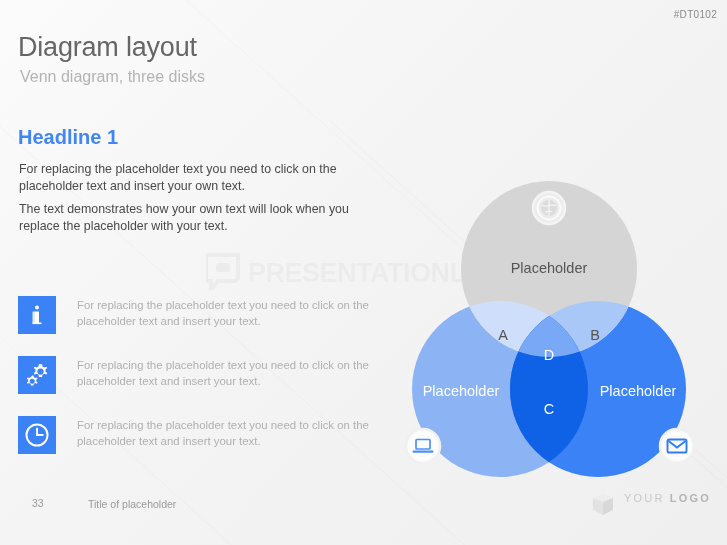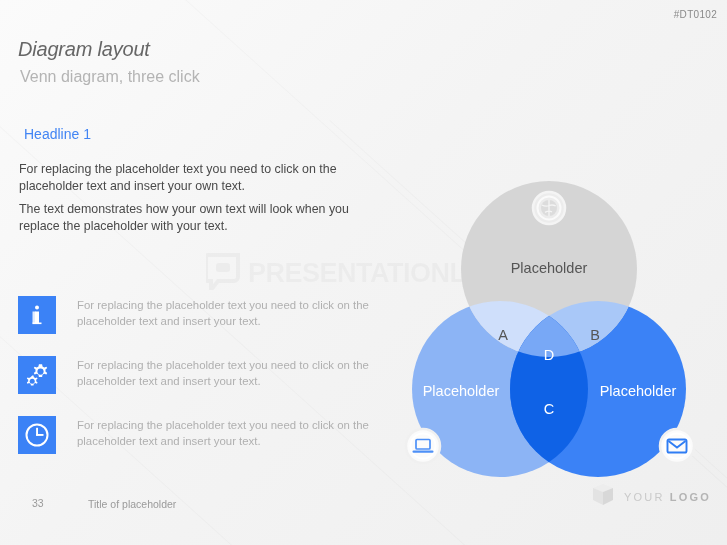--- a/index.html
+++ b/index.html
@@ -37,43 +37,42 @@
     right: 10px;
     top: 9px;
     font-size: 10px;
     color: #8a8a8a;
     letter-spacing: 0.3px;
   }
 
   .title {
     position: absolute;
     left: 18px;
-    top: 38px;
-    font-size: 20px;
+    top: 32px;
+    font-size: 27px;
     color: #666666;
     font-weight: normal;
     letter-spacing: -0.2px;
-    font-style: italic;
   }
   .subtitle {
     position: absolute;
     left: 20px;
     top: 68px;
     font-size: 16px;
     color: #b4b4b4;
     font-weight: normal;
   }
 
   .headline {
     position: absolute;
-    left: 24px;
+    left: 18px;
     top: 126px;
-    font-size: 14px;
+    font-size: 20px;
     color: #4285f4;
-    font-weight: normal;
+    font-weight: bold;
   }
   .para {
     position: absolute;
     left: 19px;
     width: 352px;
     font-size: 12.4px;
     line-height: 16.5px;
     color: #4a4a4a;
   }
   .para1 { top: 161px; }
@@ -134,23 +133,22 @@
   .footer-title {
     position: absolute;
     left: 88px;
     top: 498px;
     font-size: 10.5px;
     color: #9a9a9a;
   }
   .logo {
     position: absolute;
     right: 16px;
-    top: 482px;
+    top: 492px;
     display: flex;
-    align-items: center;
   }
   .logo-text {
     font-size: 11px;
     color: #c9c9c9;
     letter-spacing: 2.2px;
     margin-left: 9px;
   }
   .logo-text b { color: #b4b4b4; }
 </style>
 </head>
@@ -159,21 +157,21 @@
 <div class="slide">
 
   <div class="diag d1"></div>
   <div class="diag d2"></div>
   <div class="diag d3"></div>
   <div class="diag d4"></div>
 
   <div class="code">#DT0102</div>
 
   <div class="title">Diagram layout</div>
-  <div class="subtitle">Venn diagram, three click</div>
+  <div class="subtitle">Venn diagram, three disks</div>
 
   <div class="headline">Headline 1</div>
   <div class="para para1">For replacing the placeholder text you need to click on the placeholder text and insert your own text.</div>
   <div class="para para2">The text demonstrates how your own text will look when you replace the placeholder with your text.</div>
 
   <div class="watermark">
     <span>
       <svg width="34" height="38" viewBox="0 0 34 38">
         <path d="M2 3 h30 v22 a4 4 0 0 1 -4 4 H12 L5 38 V29 H2 a2 2 0 0 1 -2 -2 V5 a2 2 0 0 1 2 -2 Z" fill="none" stroke="rgba(0,0,0,0.035)" stroke-width="4"></path>
         <rect x="10" y="11" width="14" height="9" rx="2.5" fill="rgba(0,0,0,0.035)"></rect>

